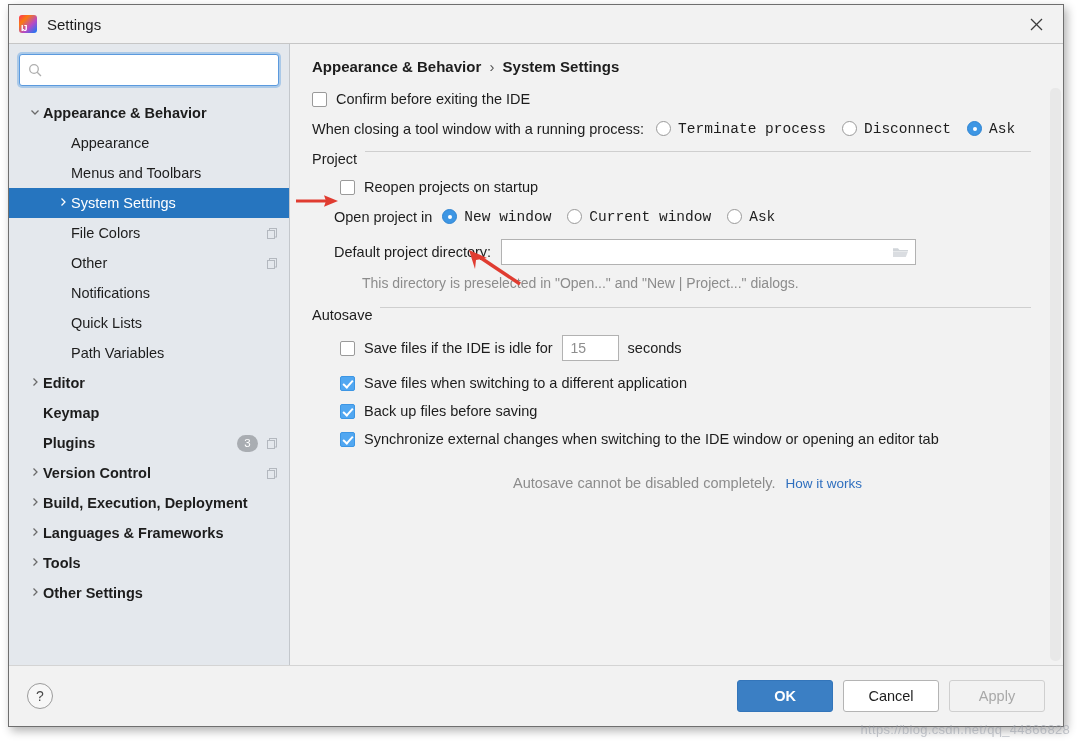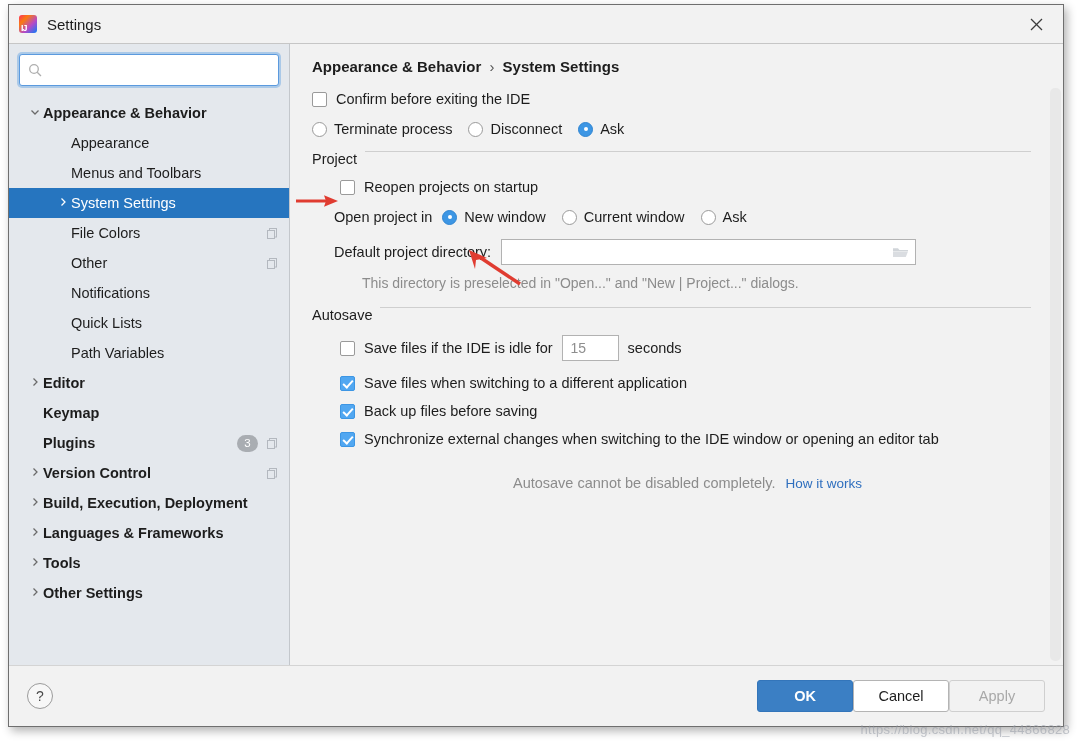--- a/index.html
+++ b/index.html
@@ -246,23 +246,24 @@
   .rb.checked::after {
     content: "";
     position: absolute;
     left: 4.5px; top: 4.5px;
     width: 4px; height: 4px;
     border-radius: 50%;
     background: #ffffff;
   }
   .radio-opt {
     display: flex;
-    align-items: center;
+    align-items: flex-start;
     margin-right: 16px;
     cursor: pointer;
+    font-family: Liberation Mono, monospace;
   }
 
   
   .section {
     display: flex;
     align-items: flex-start;
     margin: 4px 0 12px 0;
     padding-right: 32px;
   }
   .section .cap { font-size: 14.5px; margin-right: 8px; }
@@ -351,21 +352,21 @@
     display: flex;
     align-items: center;
     justify-content: center;
     font-size: 14px;
     cursor: pointer;
     background: #f7f7f7;
   }
   #btns {
     margin-left: auto;
     display: flex;
-    gap: 0;
+    gap: 10px;
   }
   .btn {
     min-width: 96px;
     height: 32px;
     border-radius: 3px;
     border: 1px solid #b4b4b4;
     background: #ffffff;
     font-family: "Liberation Sans", sans-serif;
     font-size: 14.5px;
     color: #1d1d1d;
@@ -544,20 +545,21 @@
         <span class="sep">›</span>
         <span>System Settings</span>
       </div>
 
       <div class="row">
         <span class="cb" id="cb-confirm-exit"></span>
         <span>Confirm before exiting the IDE</span>
       </div>
 
       <div class="row">
+        <span style="margin-right:12px;">When closing a tool window with a running process:</span>
         <span class="radio-opt">
           <span class="rb"></span>
           <span>Terminate process</span>
         </span>
         <span class="radio-opt">
           <span class="rb"></span>
           <span>Disconnect</span>
         </span>
         <span class="radio-opt">
           <span class="rb checked"></span>

